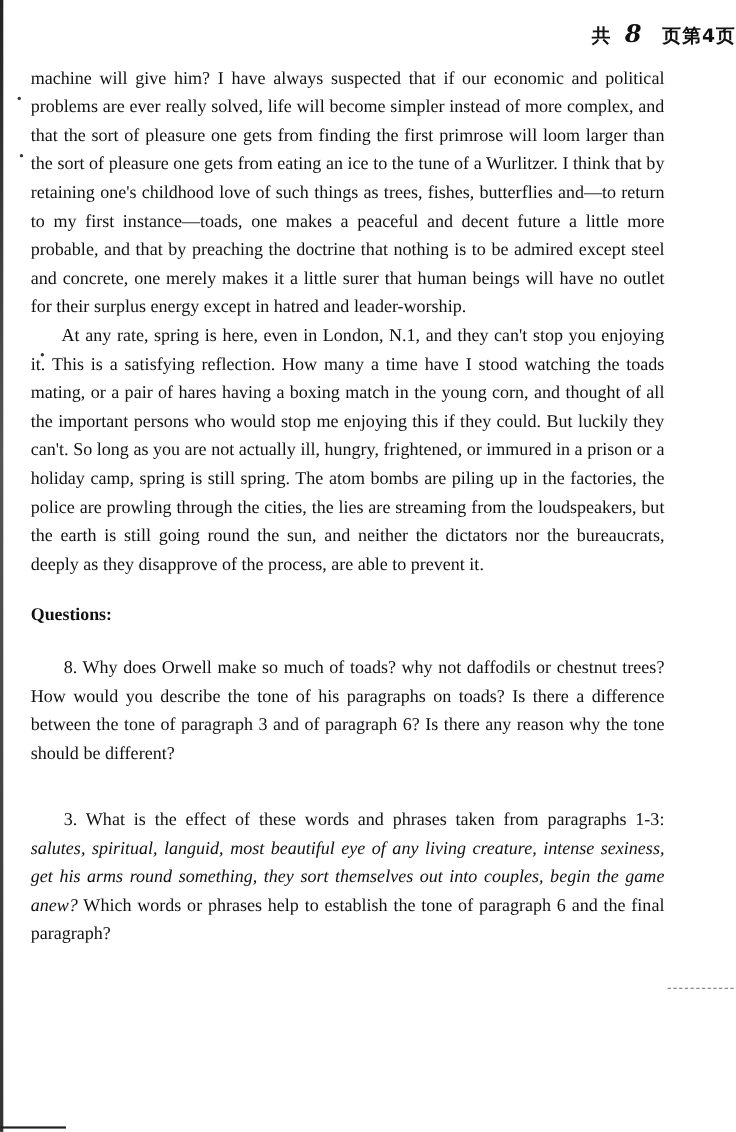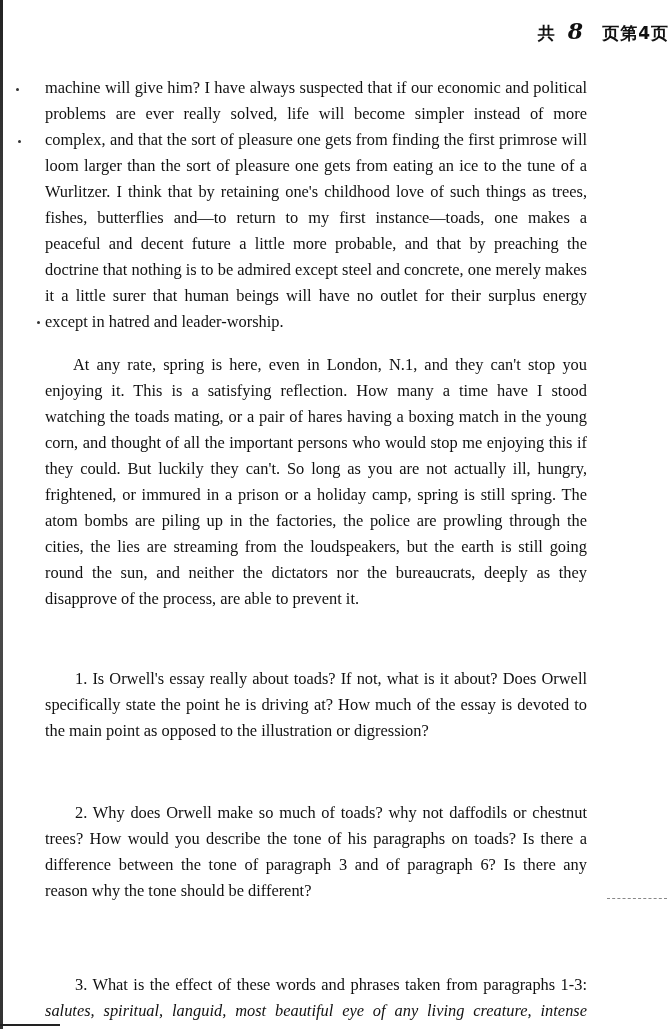--- a/index.html
+++ b/index.html
@@ -18,21 +18,21 @@
     letter-spacing: 1px; white-space: nowrap; margin-left: 29px;
   }
   .page-header .num {
     font-family: "DejaVu Serif", serif; font-style: italic; font-size: 22px;
     margin: 0 18px 0 12px;
   }
   .content {
     position: absolute; left: 28px; top: 58px; width: 576px;
     font-size: 16.4px; line-height: 26px; text-align: justify;
   }
-  .content p { margin: 17px; }
+  .content p { margin: 0; }
   .para-indent { text-indent: 28px; }
   .para-gap { height: 20px; }
   .section-heading {
     font-weight: bold; font-size: 16.2px; margin: 0; line-height: 26px;
   }
   .q-indent { text-indent: 30px; }
   .q-gap { height: 22px; }
   .q-gap-lg { height: 34px; }
   .italic { font-style: italic; }
   .bullet {
@@ -57,22 +57,22 @@
 <span class="bullet" style="left:16px; top:88px;"></span>
 <span class="bullet" style="left:18px; top:140px;"></span>
 <span class="bullet" style="left:37px; top:321px;"></span>
 
 <div class="content">
   <p>machine will give him? I have always suspected that if our economic and political problems are ever really solved, life will become simpler instead of more complex, and that the sort of pleasure one gets from finding the first primrose will loom larger than the sort of pleasure one gets from eating an ice to the tune of a Wurlitzer. I think that by retaining one's childhood love of such things as trees, fishes, butterflies and—to return to my first instance—toads, one makes a peaceful and decent future a little more probable, and that by preaching the doctrine that nothing is to be admired except steel and concrete, one merely makes it a little surer that human beings will have no outlet for their surplus energy except in hatred and leader-worship.</p>
   <p class="para-indent">At any rate, spring is here, even in London, N.1, and they can't stop you enjoying it. This is a satisfying reflection. How many a time have I stood watching the toads mating, or a pair of hares having a boxing match in the young corn, and thought of all the important persons who would stop me enjoying this if they could. But luckily they can't. So long as you are not actually ill, hungry, frightened, or immured in a prison or a holiday camp, spring is still spring. The atom bombs are piling up in the factories, the police are prowling through the cities, the lies are streaming from the loudspeakers, but the earth is still going round the sun, and neither the dictators nor the bureaucrats, deeply as they disapprove of the process, are able to prevent it.</p>
 
   <div class="para-gap"></div>
 
+  <p class="section-heading">Questions:</p>
 
-  <p class="q-indent">1. Is Orwell's essay really about toads? If not, what is it about? Does Orwell specifically state the point he is driving at? How much of the essay is devoted to the main point as opposed to the illustration or digression?</p>
   <div class="q-gap"></div>
-  <p class="q-indent">2. Why does Orwell make so much of toads? why not daffodils or chestnut trees? How would you describe the tone of his paragraphs on toads? Is there a difference between the tone of paragraph 3 and of paragraph 6? Is there any reason why the tone should be different?</p>
+  <p class="q-indent">8. Why does Orwell make so much of toads? why not daffodils or chestnut trees? How would you describe the tone of his paragraphs on toads? Is there a difference between the tone of paragraph 3 and of paragraph 6? Is there any reason why the tone should be different?</p>
   <div class="q-gap-lg"></div>
   <p class="q-indent"><span>3. What is the effect of these words and phrases taken from paragraphs 1-3: </span><span class="italic">salutes, spiritual, languid, most beautiful eye of any living creature, intense sexiness, get his arms round something, they sort themselves out into couples, begin the game anew?</span><span> Which words or phrases help to establish the tone of paragraph 6 and the final paragraph?</span></p>
 </div>
 
 <div class="dash-rule"></div>
 <div class="bottom-rule"></div>
 
 </body></html>

